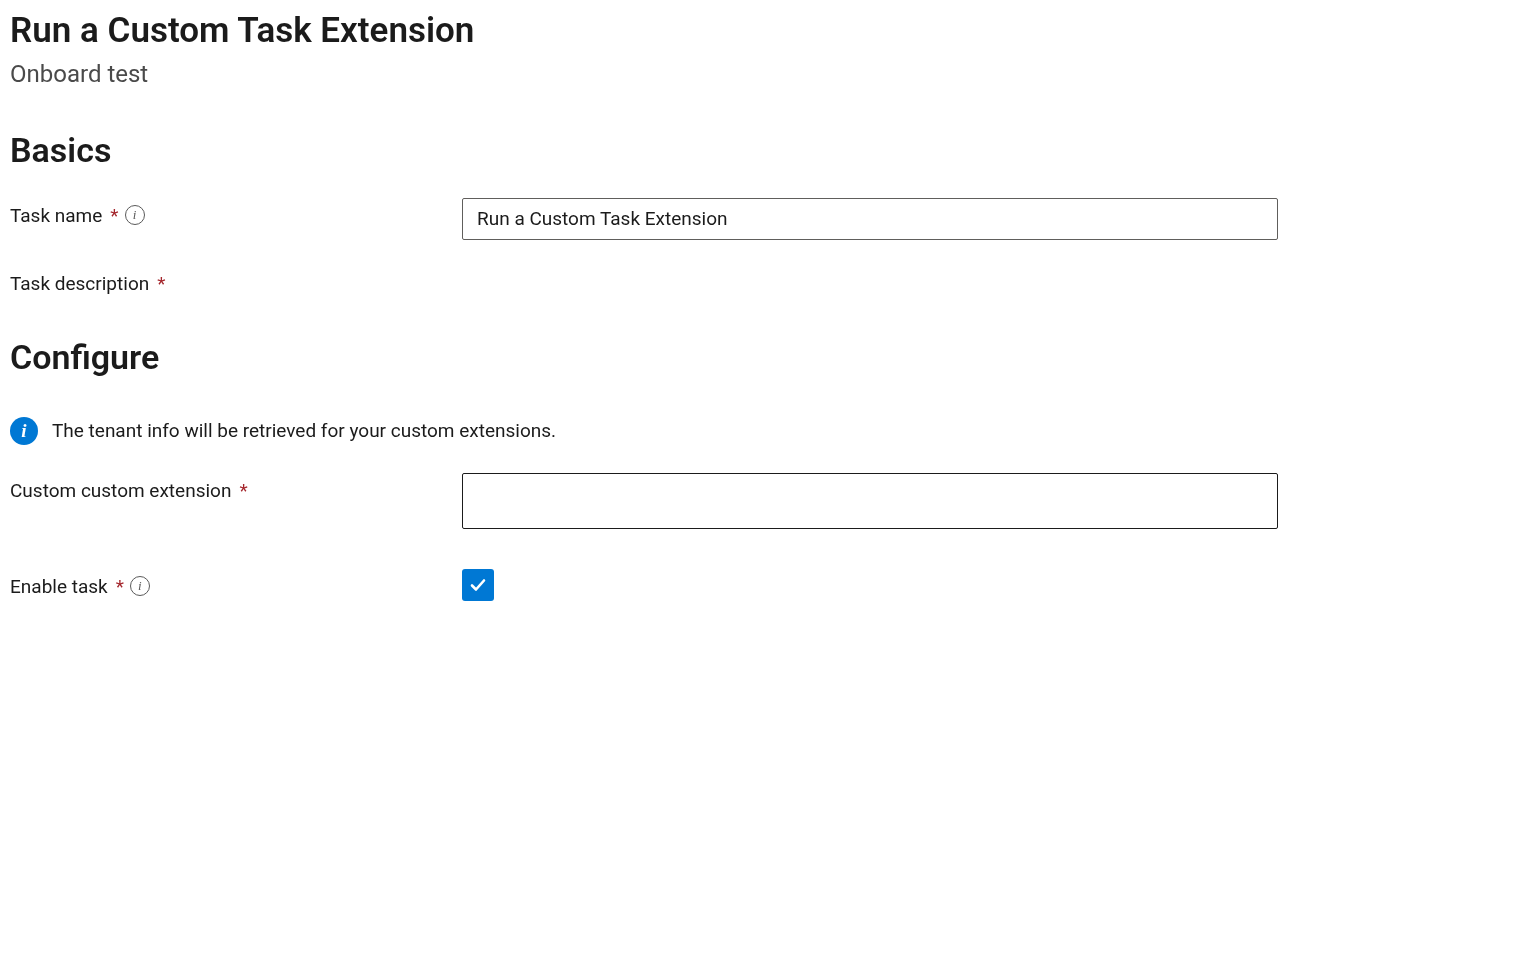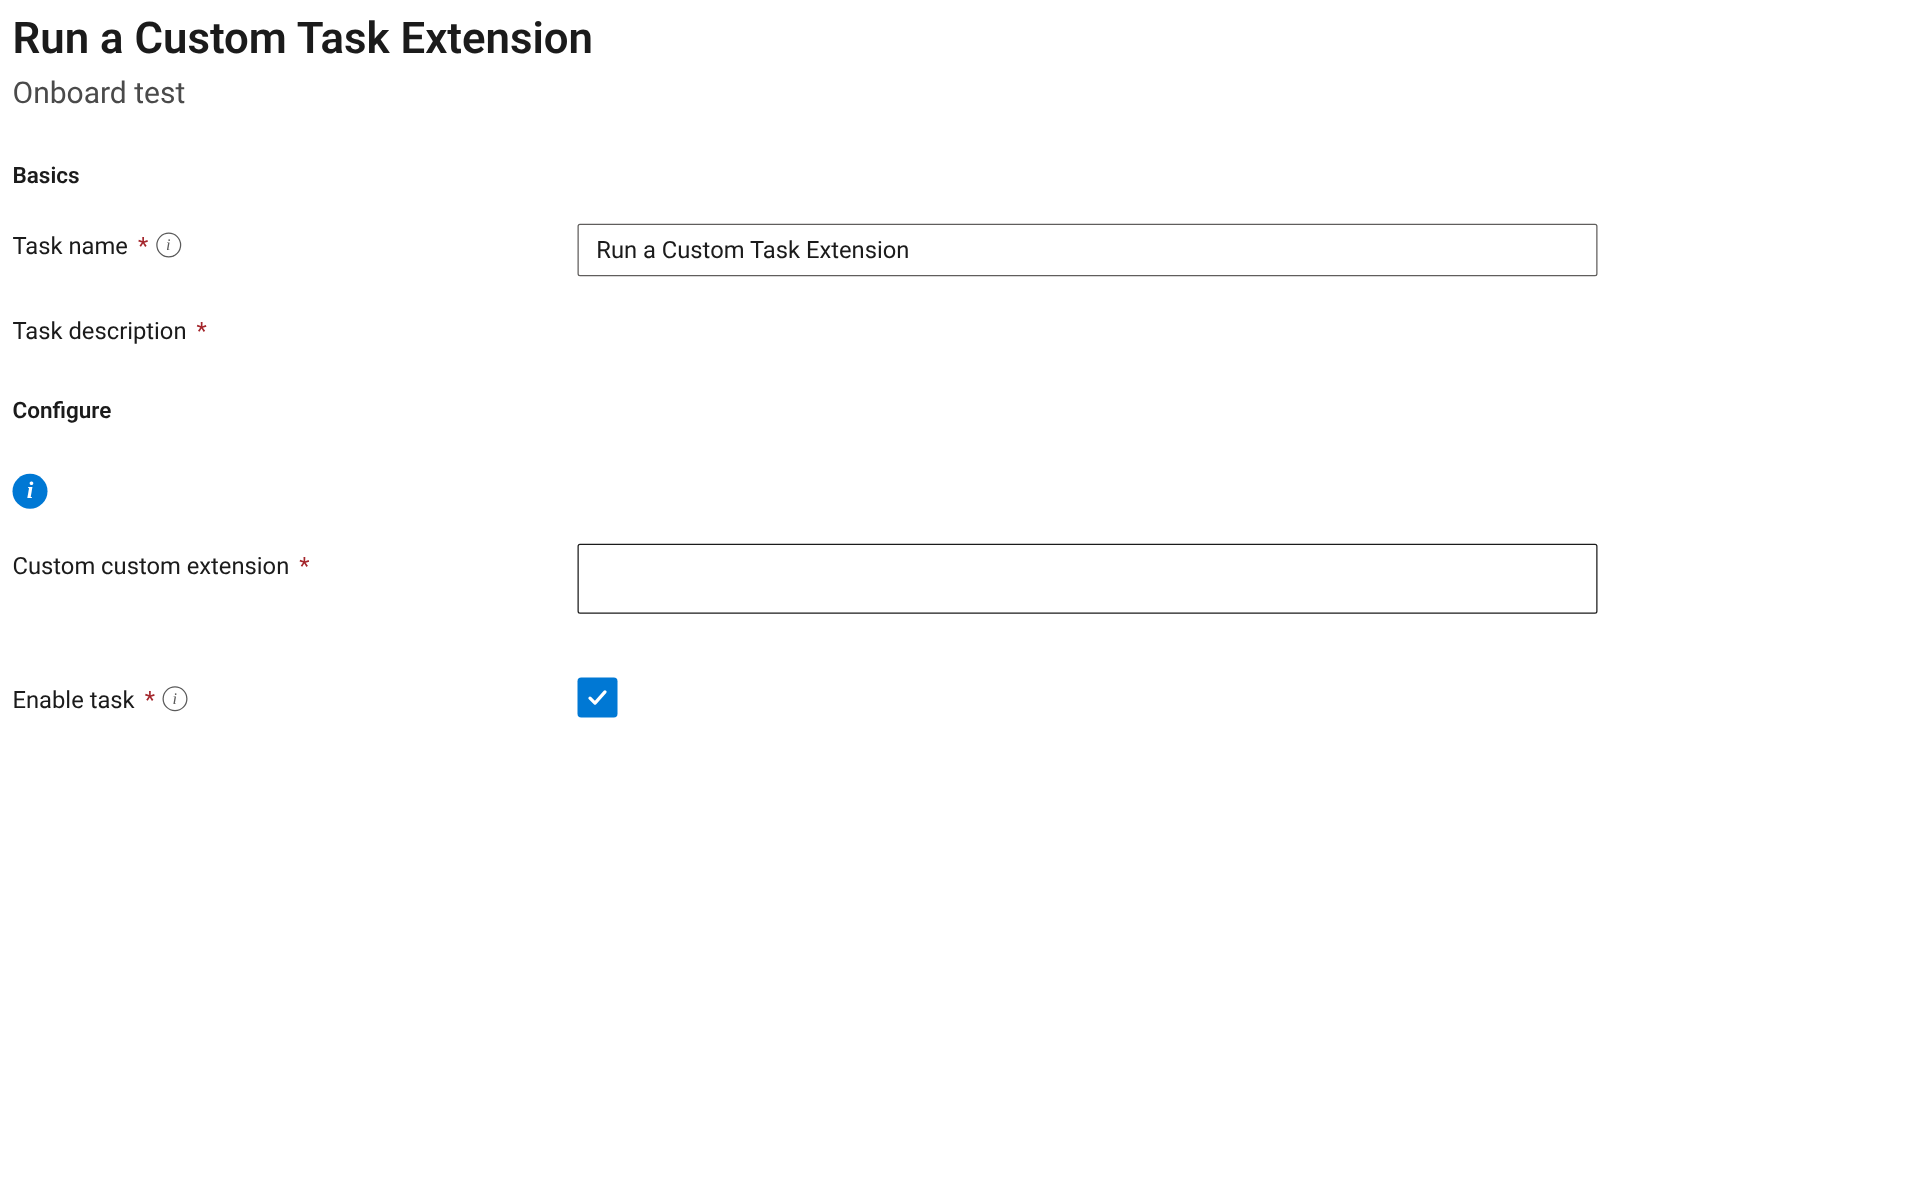--- a/index.html
+++ b/index.html
@@ -15,21 +15,21 @@
       font-weight: 600;
       line-height: 1.3;
       color: #1b1b1b;
     }
     .subtitle {
       font-size: 24px;
       color: #4a4a4a;
       margin-top: 6px;
     }
     h2.section-title {
-      font-size: 18px;
+      font-size: 34px;
       font-weight: 600;
       margin-top: 42px;
       margin-bottom: 28px;
       color: #1b1b1b;
     }
     .form-row {
       display: flex;
       align-items: flex-start;
       margin-bottom: 26px;
     }
@@ -164,35 +164,36 @@
   <div class="label-col">
     <span>Task description</span>
     <span class="req">*</span>
   </div>
 </div>
 
 <h2 class="section-title">Configure</h2>
 
 <div class="info-line">
   <span class="info-icon-circle">i</span>
+  <span>The tenant info will be retrieved for your custom extensions.</span>
 </div>
 
 <div class="form-row">
   <div class="label-col">
     <span>Custom custom extension</span>
     <span class="req">*</span>
   </div>
   <div class="input-col">
     <div class="select-box">
       <span></span>
     </div>
   </div>
 </div>
 
-<div class="form-row enable-row" style="margin-top:51px;">
+<div class="form-row enable-row" style="margin-top:40px;">
   <div class="label-col">
     <span>Enable task</span>
     <span class="req">*</span>
     <span class="tooltip-icon">i</span>
   </div>
   <div class="input-col">
     <div class="checkbox">
       <svg width="20" height="20" viewBox="0 0 20 20">
           <path d="M4 10.5 L8 14.5 L16 5.5" stroke="#ffffff" stroke-width="2.6" fill="none" stroke-linecap="round" stroke-linejoin="round"></path>
         </svg>

